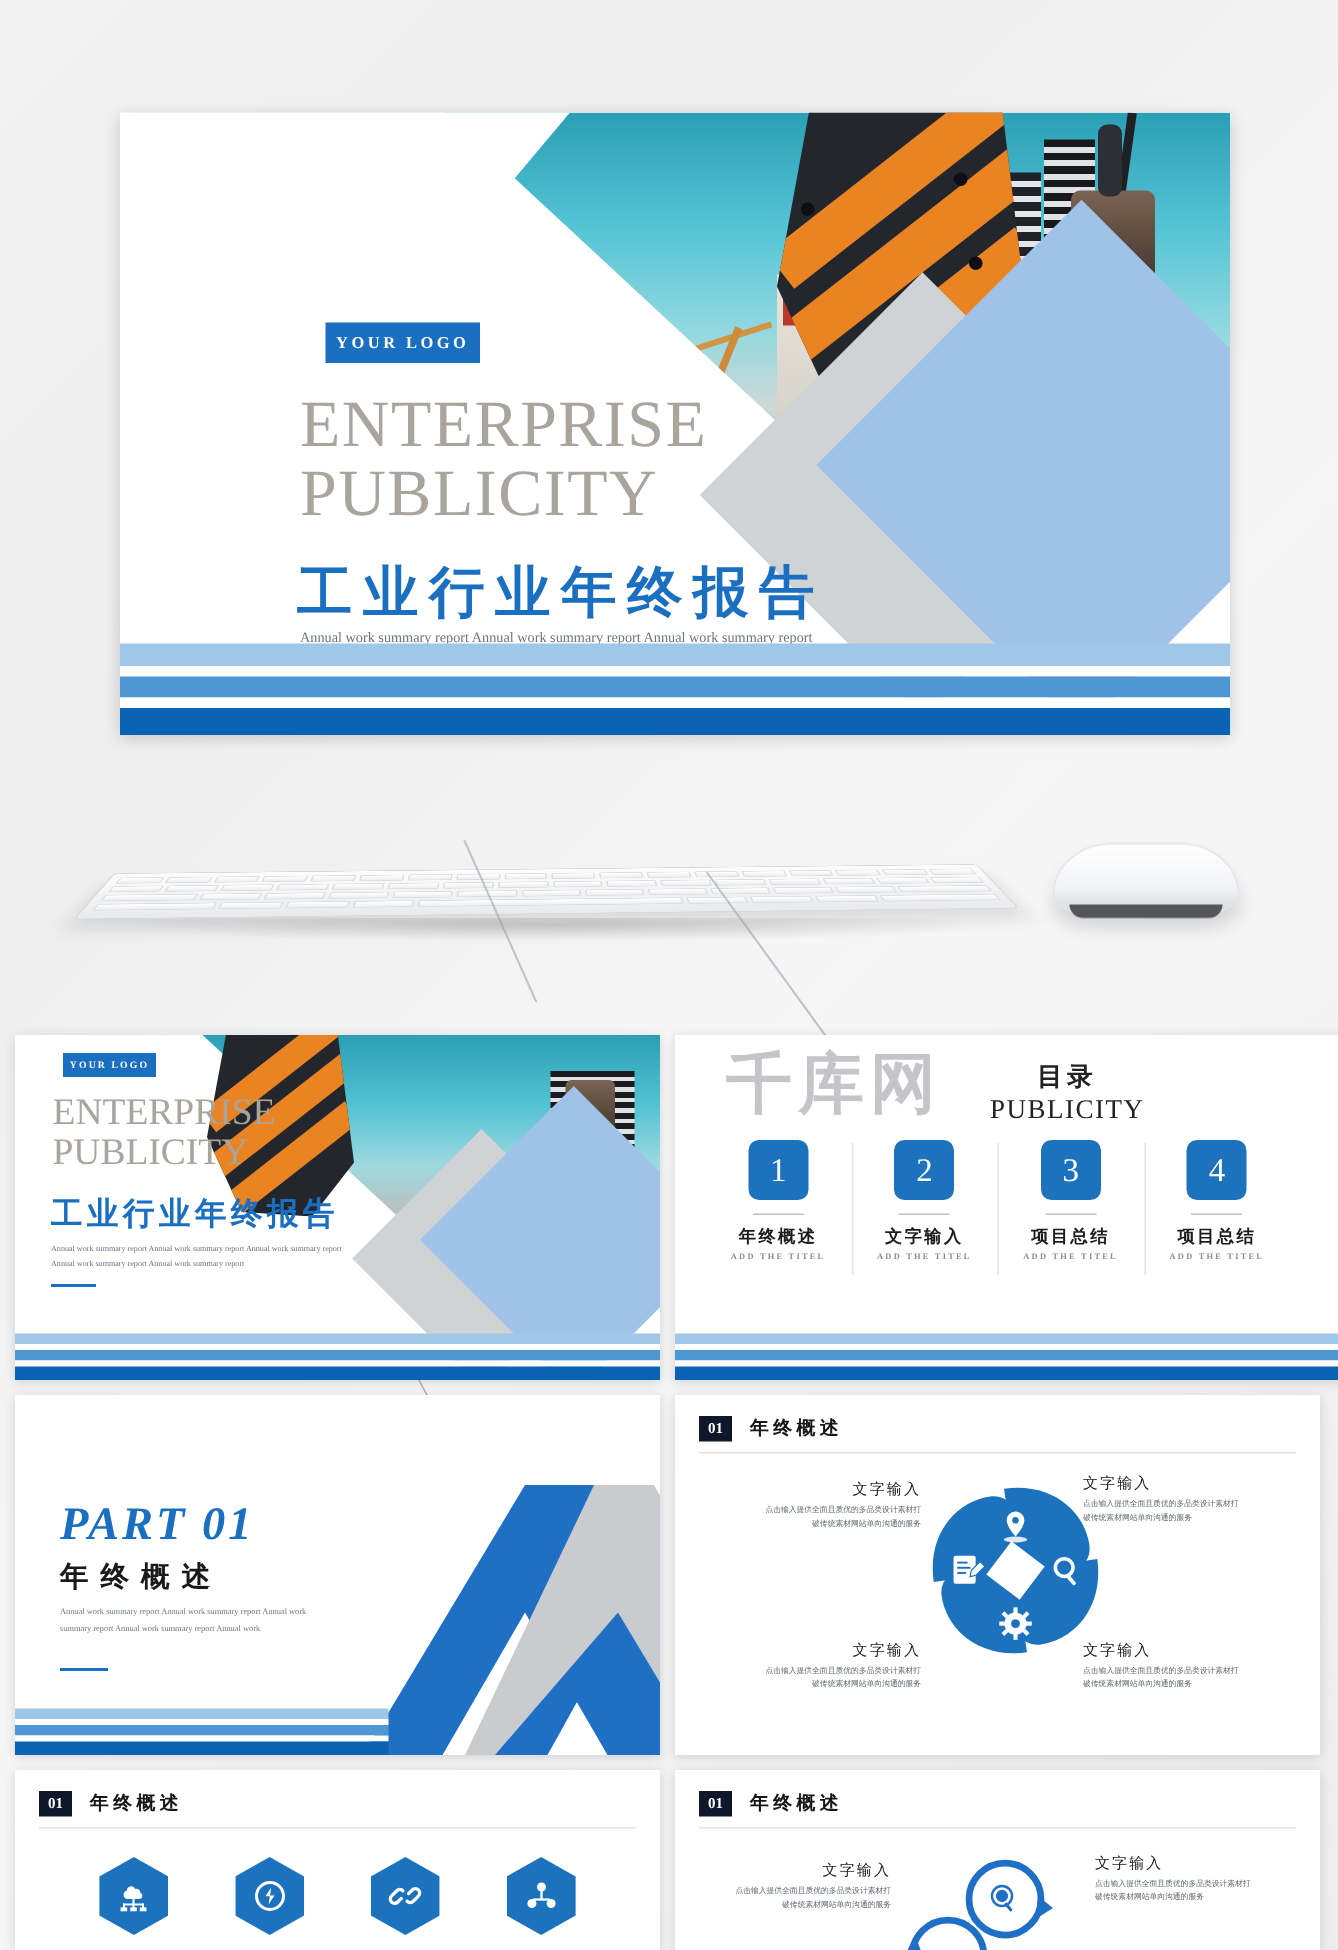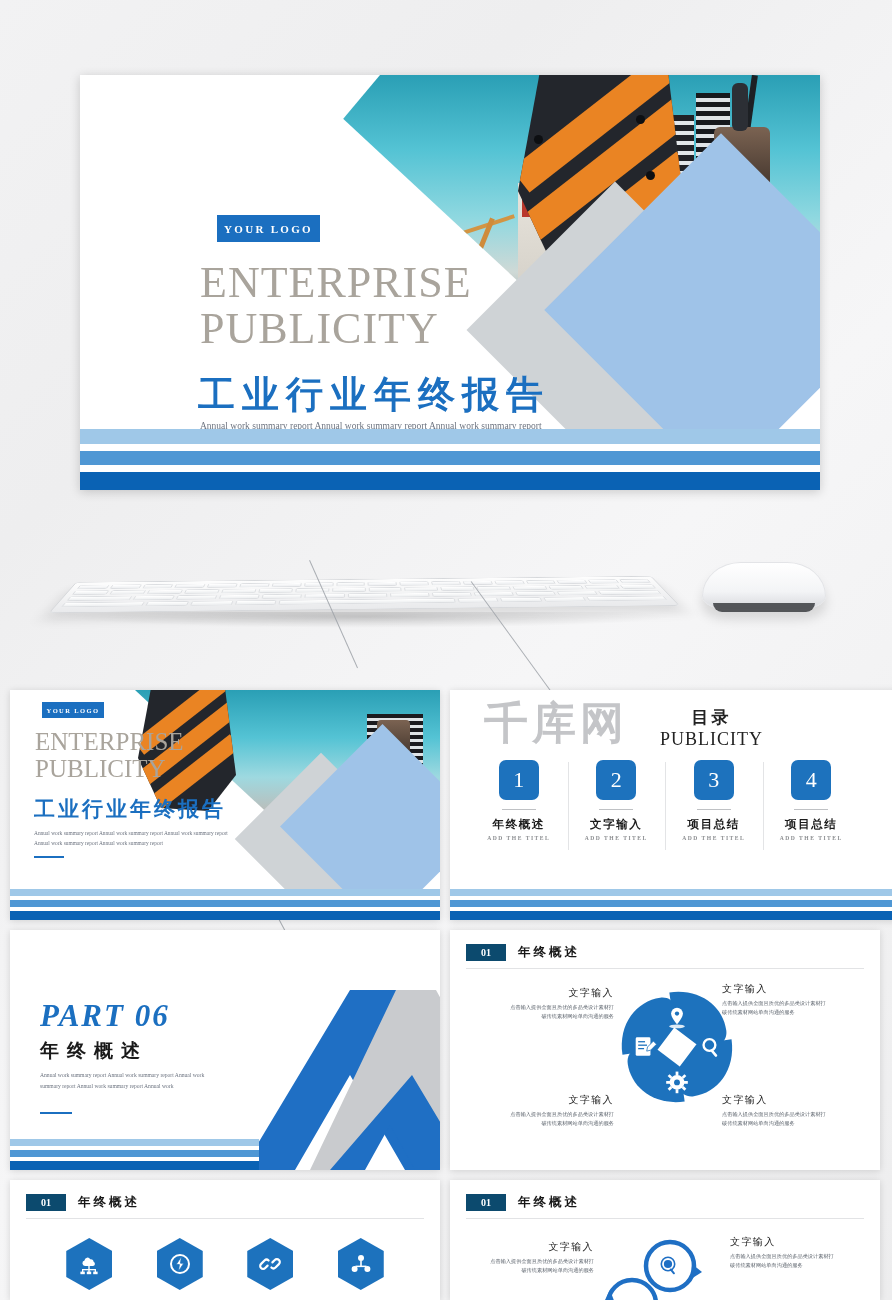--- a/index.html
+++ b/index.html
@@ -174,21 +174,21 @@
      font-weight:bold;letter-spacing:2px;font-family:"Liberation Serif",serif;}
   .p-cn{position:absolute;left:30px;top:108px;color:#1a1a1a;font-size:19px;font-weight:bold;
      letter-spacing:8px;font-family:"DejaVu Sans",sans-serif;}
   .p-sub{position:absolute;left:30px;top:140px;width:185px;color:#6d7480;
      font-family:"Liberation Serif",serif;font-size:5.6px;line-height:11px;}
   .p-rule{position:absolute;left:30px;top:182px;width:32px;height:2px;background:#1b6fc0;}
 
   
   .sec-head{position:absolute;left:16px;top:14px;right:16px;display:flex;align-items:center;
      border-bottom:1px solid #e2e3e5;padding-bottom:7px;}
-  .sec-num{width:40px;height:17px;background:#0c4a6e;color:#fff;font-size:10px;font-weight:bold;
+  .sec-num{width:22px;height:17px;background:#0f172a;color:#fff;font-size:10px;font-weight:bold;
      display:flex;align-items:center;justify-content:center;font-family:"Liberation Serif",serif;}
   .sec-t{margin-left:12px;font-size:12.5px;font-weight:bold;color:#161616;letter-spacing:3px;
      font-family:"DejaVu Sans",sans-serif;}
 
   
   .pin{position:absolute;left:168px;top:58px;width:118px;height:118px;}
   .txt-blk{position:absolute;width:108px;}
   .txt-h{font-size:10px;font-weight:normal;color:#1b1b1b;letter-spacing:1.4px;font-family:"DejaVu Sans",sans-serif;}
   .txt-b{font-size:5.2px;color:#5e656e;line-height:9px;margin-top:3px;font-family:"DejaVu Sans",sans-serif;}
   .ta-r{text-align:right;} .ta-l{text-align:left;}
@@ -392,21 +392,21 @@
         <div class="t-bar3"></div>
     </div>
   </div>
 
   <div class="thumb" id="t3">
     <svg class="p-chev" viewBox="0 0 250 190">
       <polygon points="150,10 200,10 250,100 250,190 205,190 150,95 95,190 42,190" fill="#1f6fc4"></polygon>
       <polygon points="196,10 236,10 250,35 250,190 228,190 196,120 150,190 110,190" fill="#c9cbce"></polygon>
       <polygon points="212,95 245,150 245,190 215,190 190,145 165,190 130,190" fill="#1f6fc4"></polygon>
     </svg>
-    <div class="p-part">PART 06</div>
+    <div class="p-part">PART 01</div>
     <div class="p-cn">年终概述</div>
     <div class="p-sub">Annual work summary report Annual work summary report Annual work summary report Annual work summary report Annual work</div>
     <div class="p-rule"></div>
     <div class="t-bars" style="width:58%;">
       <div class="t-bar1"></div>
         <div class="t-gap"></div>
         <div class="t-bar2"></div>
         <div class="t-gap"></div>
         <div class="t-bar3"></div>
     </div>

